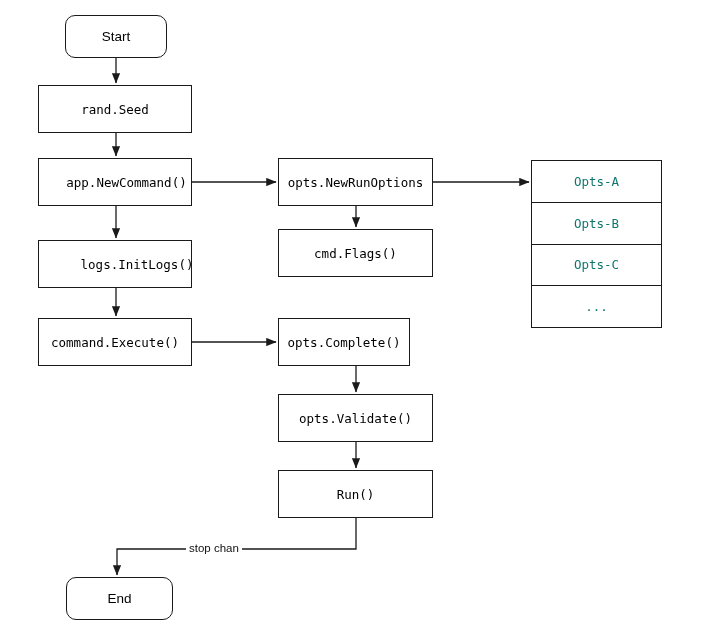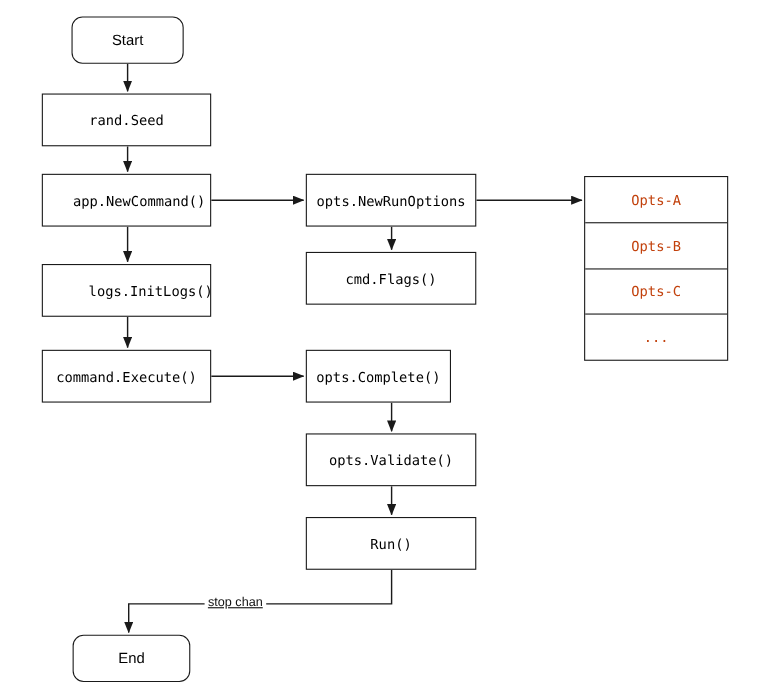--- a/index.html
+++ b/index.html
@@ -58,38 +58,37 @@
     flex-direction: column;
     z-index: 2;
   }
   .table-row {
     flex: 1 1 0;
     display: flex;
     align-items: center;
     justify-content: center;
     font-family: "DejaVu Sans Mono", "Liberation Mono", monospace;
     font-size: 12.5px;
-    color: #c2410c;
+    color: #0f766e;
     border-bottom: 1.3px solid #1a1a1a;
     box-sizing: border-box;
   }
   .table-row:last-child {
     border-bottom: none;
   }
   .edge-label {
     position: absolute;
     background: #ffffff;
     font-family: "Liberation Sans", sans-serif;
     font-size: 11.5px;
     color: #111111;
     padding: 0 3px;
     white-space: nowrap;
     z-index: 3;
     line-height: 13px;
-    text-decoration: underline;
   }
 </style>
 </head>
 <body>
 
 <div id="canvas">
 
   <svg id="edge-layer" viewBox="0 0 703 624" width="703" height="624" xmlns="http://www.w3.org/2000/svg">
     <defs>
       <marker id="arrowhead" viewBox="0 0 10 8" refX="9.4" refY="4" markerWidth="8" markerHeight="6.4" orient="auto-start-reverse">

